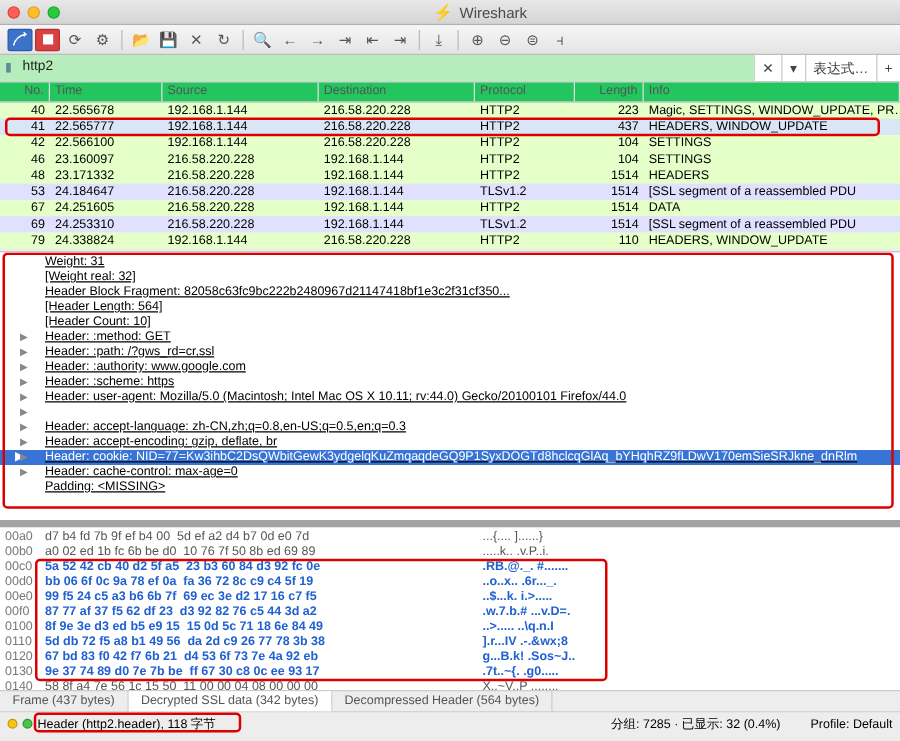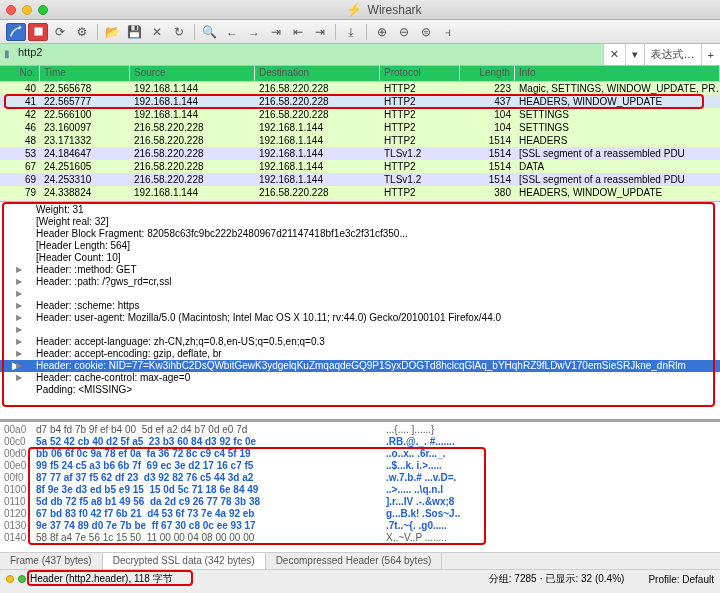--- a/index.html
+++ b/index.html
@@ -33,21 +33,21 @@
 
 .pkt-body { height: 120px; overflow:hidden; font-family:monospace; font-size:10px; border-bottom:1px solid #bcbcbc; position:relative; }
 .prow { display:flex; height:13px; line-height:13px; }
 .prow > div { padding:0 4px; white-space:nowrap; overflow:hidden; }
 .prow.h2 { background:#e4ffc7; }
 .prow.tls { background:#e0e0ff; }
 .prow.sel { background:#d8e6f6; }
 .hl-box { position:absolute; border:2px solid #d00; border-radius:4px; pointer-events:none; }
 
 
-.details { height: 220px; background:#fff; overflow:hidden; font-family:monospace; font-size:10px; position:relative; padding:2px 0; border-bottom:3px solid #a3a3a3; }
+.details { height: 220px; background:#fff; overflow:hidden; font-family:monospace; font-size:10px; position:relative; padding:2px 0; border-bottom:6px solid #a3a3a3;text-decoration:underline; }
 .details .ln { padding:0 4px 0 36px; white-space:nowrap; height:12px; line-height:12px; overflow:hidden; }
 .details .ln.hl { background:#3874d6; color:#fff; }
 .details .ln.hl::before { content:"▶"; position:absolute; left:12px; color:#fff; }
 .details .tri { position:absolute; left:16px; color:#888; font-size:8px; }
 
 
 .hexpane { height: 130px; background:#fff; font-family:monospace; font-size:10px; padding:2px 4px; position:relative; overflow:hidden; line-height:12px; }
 .hexrow { display:flex; height:12px; white-space:pre; }
 .hx-off { width:32px; color:#777; }
 .hx-b { width:350px; color:#555; }
@@ -207,48 +207,49 @@
       <div class="c-proto">TLSv1.2</div>
       <div class="c-len">1514</div>
       <div class="c-info">[SSL segment of a reassembled PDU</div>
     </div>
     <div class="prow h2">
       <div class="c-no">79</div>
       <div class="c-time">24.338824</div>
       <div class="c-src">192.168.1.144</div>
       <div class="c-dst">216.58.220.228</div>
       <div class="c-proto">HTTP2</div>
-      <div class="c-len">380</div>
+      <div class="c-len">110</div>
       <div class="c-info">HEADERS, WINDOW_UPDATE</div>
     </div>
   </div>
 
 <div class="details" id="details">
   <div class="hl-box" style="left:2px; top:0px; width:713px; height:205px;"></div>
 <div class="ln"><span>Weight: 31</span></div>
     <div class="ln"><span>[Weight real: 32]</span></div>
     <div class="ln"><span>Header Block Fragment: 82058c63fc9bc222b2480967d21147418bf1e3c2f31cf350...</span></div>
     <div class="ln"><span>[Header Length: 564]</span></div>
     <div class="ln"><span>[Header Count: 10]</span></div>
     <div class="ln"><span class="tri">▶</span><span>Header: :method: GET</span></div>
     <div class="ln"><span class="tri">▶</span><span>Header: :path: /?gws_rd=cr,ssl</span></div>
-    <div class="ln"><span class="tri">▶</span></div>
+    <div class="ln"><span class="tri">▶</span><span>Header: :authority: www.google.com</span></div>
     <div class="ln"><span class="tri">▶</span><span>Header: :scheme: https</span></div>
     <div class="ln"><span class="tri">▶</span><span>Header: user-agent: Mozilla/5.0 (Macintosh; Intel Mac OS X 10.11; rv:44.0) Gecko/20100101 Firefox/44.0</span></div>
     <div class="ln"><span class="tri">▶</span></div>
     <div class="ln"><span class="tri">▶</span><span>Header: accept-language: zh-CN,zh;q=0.8,en-US;q=0.5,en;q=0.3</span></div>
     <div class="ln"><span class="tri">▶</span><span>Header: accept-encoding: gzip, deflate, br</span></div>
     <div class="ln hl"><span class="tri">▶</span><span>Header: cookie: NID=77=Kw3ihbC2DsQWbitGewK3ydgelqKuZmqaqdeGQ9P1SyxDOGTd8hclcqGlAq_bYHqhRZ9fLDwV170emSieSRJkne_dnRlm</span></div>
     <div class="ln"><span class="tri">▶</span><span>Header: cache-control: max-age=0</span></div>
     <div class="ln"><span>Padding: &lt;MISSING&gt;</span></div>
   </div>
 
 <div class="hexpane" id="hexpane">
   <div class="hl-box" style="left:28px; top:25px; width:458px; height:98px;"></div>
 <div class="hexrow"><span class="hx-off">00a0</span><span class="hx-b">d7 b4 fd 7b 9f ef b4 00  5d ef a2 d4 b7 0d e0 7d</span><span class="hx-a">...{.... ]......}</span></div>
+    <div class="hexrow"><span class="hx-off">00b0</span><span class="hx-b">a0 02 ed 1b fc 6b be d0  10 76 7f 50 8b ed 69 89</span><span class="hx-a">.....k.. .v.P..i.</span></div>
     <div class="hexrow mk"><span class="hx-off">00c0</span><span class="hx-b">5a 52 42 cb 40 d2 5f a5  23 b3 60 84 d3 92 fc 0e</span><span class="hx-a">.RB.@._. #.......</span></div>
     <div class="hexrow mk"><span class="hx-off">00d0</span><span class="hx-b">bb 06 6f 0c 9a 78 ef 0a  fa 36 72 8c c9 c4 5f 19</span><span class="hx-a">..o..x.. .6r..._.</span></div>
     <div class="hexrow mk"><span class="hx-off">00e0</span><span class="hx-b">99 f5 24 c5 a3 b6 6b 7f  69 ec 3e d2 17 16 c7 f5</span><span class="hx-a">..$...k. i.&gt;.....</span></div>
     <div class="hexrow mk"><span class="hx-off">00f0</span><span class="hx-b">87 77 af 37 f5 62 df 23  d3 92 82 76 c5 44 3d a2</span><span class="hx-a">.w.7.b.# ...v.D=.</span></div>
     <div class="hexrow mk"><span class="hx-off">0100</span><span class="hx-b">8f 9e 3e d3 ed b5 e9 15  15 0d 5c 71 18 6e 84 49</span><span class="hx-a">..&gt;..... ..\q.n.I</span></div>
     <div class="hexrow mk"><span class="hx-off">0110</span><span class="hx-b">5d db 72 f5 a8 b1 49 56  da 2d c9 26 77 78 3b 38</span><span class="hx-a">].r...IV .-.&amp;wx;8</span></div>
     <div class="hexrow mk"><span class="hx-off">0120</span><span class="hx-b">67 bd 83 f0 42 f7 6b 21  d4 53 6f 73 7e 4a 92 eb</span><span class="hx-a">g...B.k! .Sos~J..</span></div>
     <div class="hexrow mk"><span class="hx-off">0130</span><span class="hx-b">9e 37 74 89 d0 7e 7b be  ff 67 30 c8 0c ee 93 17</span><span class="hx-a">.7t..~{. .g0.....</span></div>
     <div class="hexrow"><span class="hx-off">0140</span><span class="hx-b">58 8f a4 7e 56 1c 15 50  11 00 00 04 08 00 00 00</span><span class="hx-a">X..~V..P ........</span></div>
   </div>

